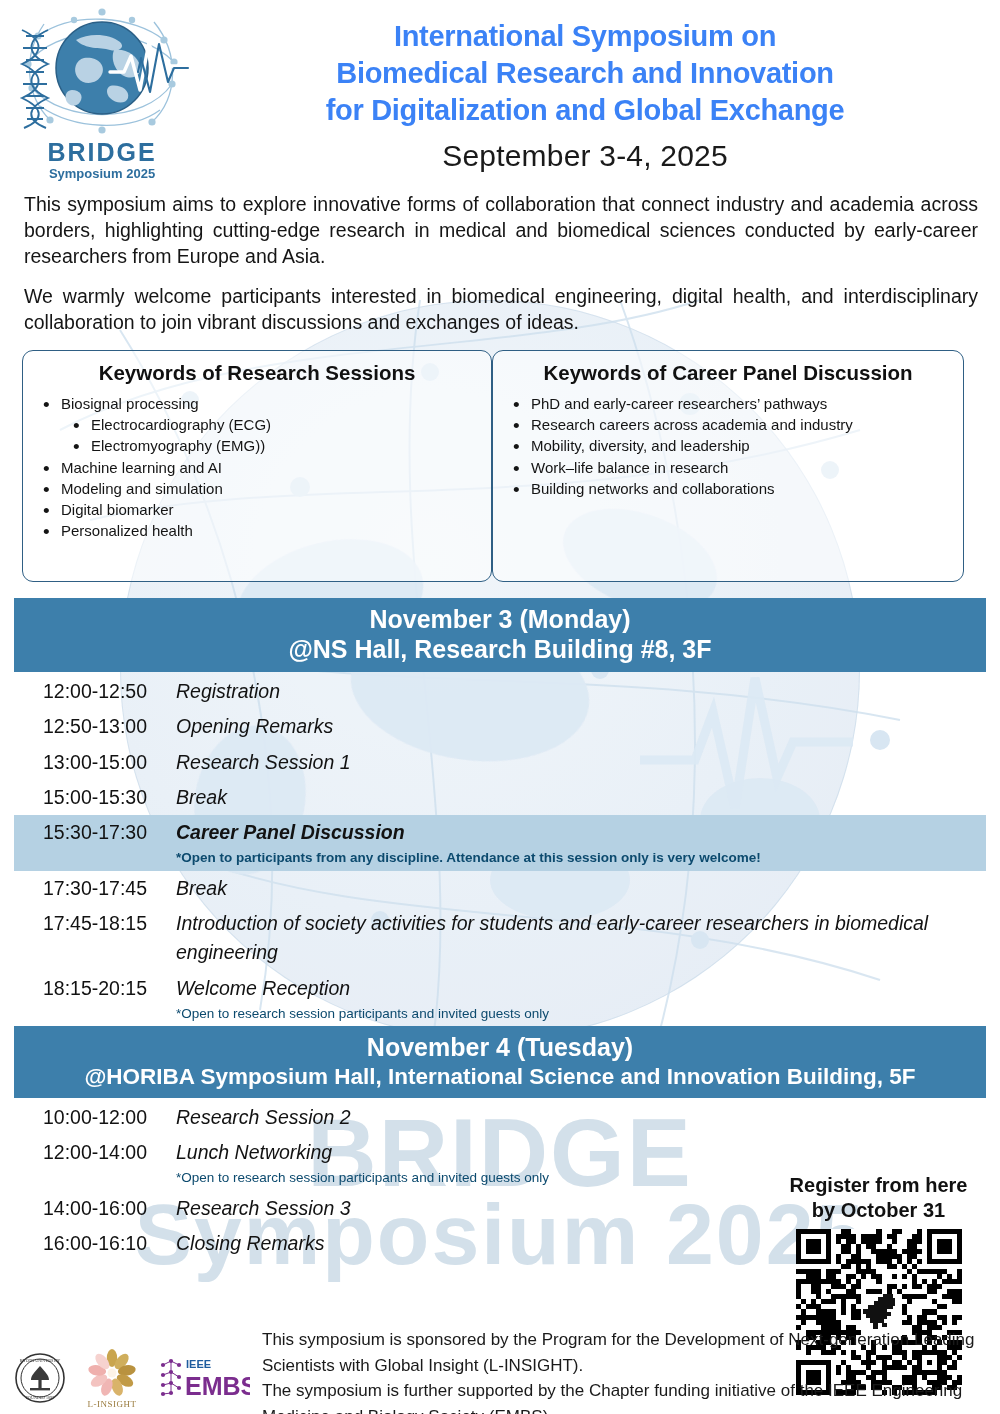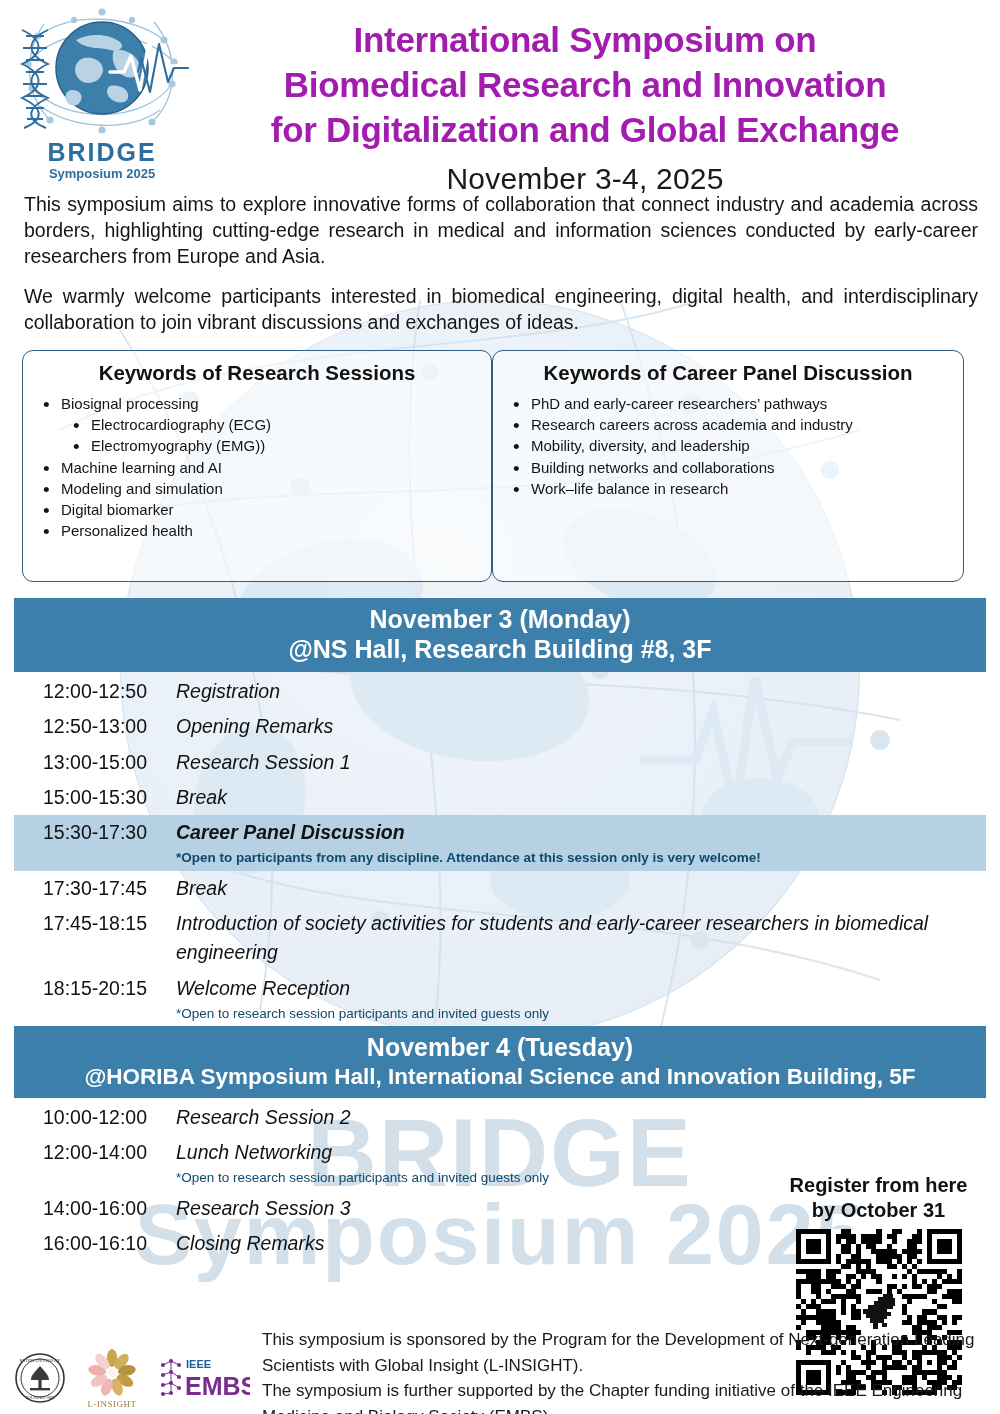--- a/index.html
+++ b/index.html
@@ -35,21 +35,21 @@
   .logo-word{
     position:absolute;left:0;top:132px;width:176px;text-align:center;
     font-size:25px;font-weight:bold;color:#2d6e9e;letter-spacing:2px;
   }
   .logo-sub{
     position:absolute;left:0;top:160px;width:176px;text-align:center;
     font-size:13px;font-weight:bold;color:#2d6e9e;
   }
   .title-wrap{position:absolute;left:185px;top:18px;width:800px;text-align:center;}
   .title-line{
-    font-size:35px;font-weight:bold;color:#a21caf;line-height:1.28;
+    font-size:29px;font-weight:bold;color:#3b82f6;line-height:1.28;
     letter-spacing:-0.3px;
   }
   .date-line{
     font-size:30px;color:#1a1a1a;margin-top:10px;letter-spacing:.2px;
   }
 
   
   .intro{position:relative;z-index:3;margin:16px 22px 0 24px;}
   .intro p{
     margin:0 0 14px 0;font-size:19.5px;line-height:1.33;
@@ -229,26 +229,26 @@
       </g>
     </svg>
     <div class="logo-word">BRIDGE</div>
     <div class="logo-sub">Symposium 2025</div>
   </div>
 
   <div class="title-wrap">
     <div class="title-line">International Symposium on</div>
     <div class="title-line">Biomedical Research and Innovation</div>
     <div class="title-line">for Digitalization and Global Exchange</div>
-    <div class="date-line">November 3-4, 2025</div>
+    <div class="date-line">September 3-4, 2025</div>
   </div>
 </div>
 
 <div class="intro">
-  <p>This symposium aims to explore innovative forms of collaboration that connect industry and academia across borders, highlighting cutting-edge research in medical and information sciences conducted by early-career researchers from Europe and Asia.</p>
+  <p>This symposium aims to explore innovative forms of collaboration that connect industry and academia across borders, highlighting cutting-edge research in medical and biomedical sciences conducted by early-career researchers from Europe and Asia.</p>
   <p>We warmly welcome participants interested in biomedical engineering, digital health, and interdisciplinary collaboration to join vibrant discussions and exchanges of ideas.</p>
 </div>
 
 <div class="kw-row">
   <div class="kw-box left">
     <div class="kw-title">Keywords of Research Sessions</div>
     <ul class="kw-list" id="kwlist0">
         <li>Biosignal processing</li>
         <li class="sub">Electrocardiography (ECG)</li>
         <li class="sub">Electromyography (EMG))</li>
@@ -257,22 +257,22 @@
         <li>Digital biomarker</li>
         <li>Personalized health</li>
       </ul>
   </div>
   <div class="kw-box right">
     <div class="kw-title">Keywords of Career Panel Discussion</div>
     <ul class="kw-list" id="kwlist1">
         <li>PhD and early-career researchers’ pathways</li>
         <li>Research careers across academia and industry</li>
         <li>Mobility, diversity, and leadership</li>
+        <li>Work–life balance in research</li>
         <li>Building networks and collaborations</li>
-        <li>Work–life balance in research</li>
       </ul>
   </div>
 </div>
 
 <div class="sched" id="schedule">
     <div class="day-band">
       <div class="l1">November 3 (Monday)</div>
       <div class="l2">@NS Hall, Research Building #8, 3F</div>
     </div>
     <div class="rows">

